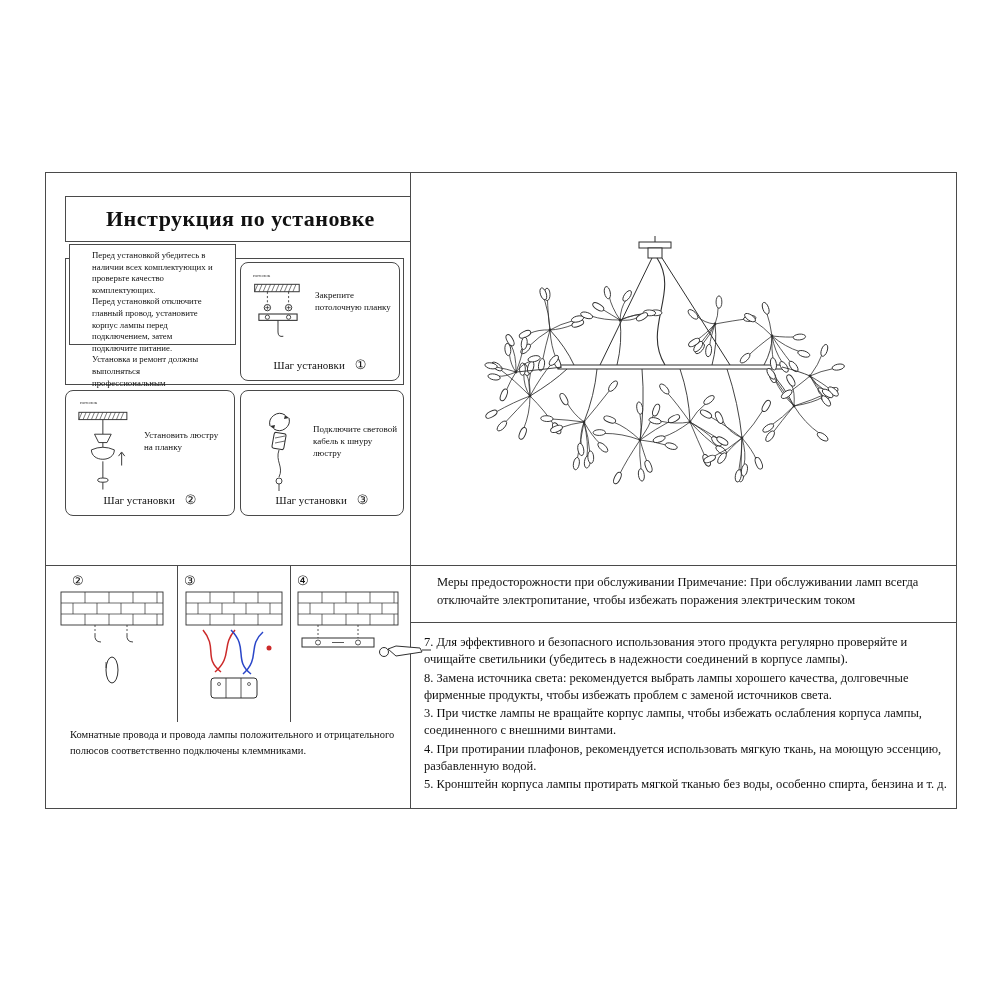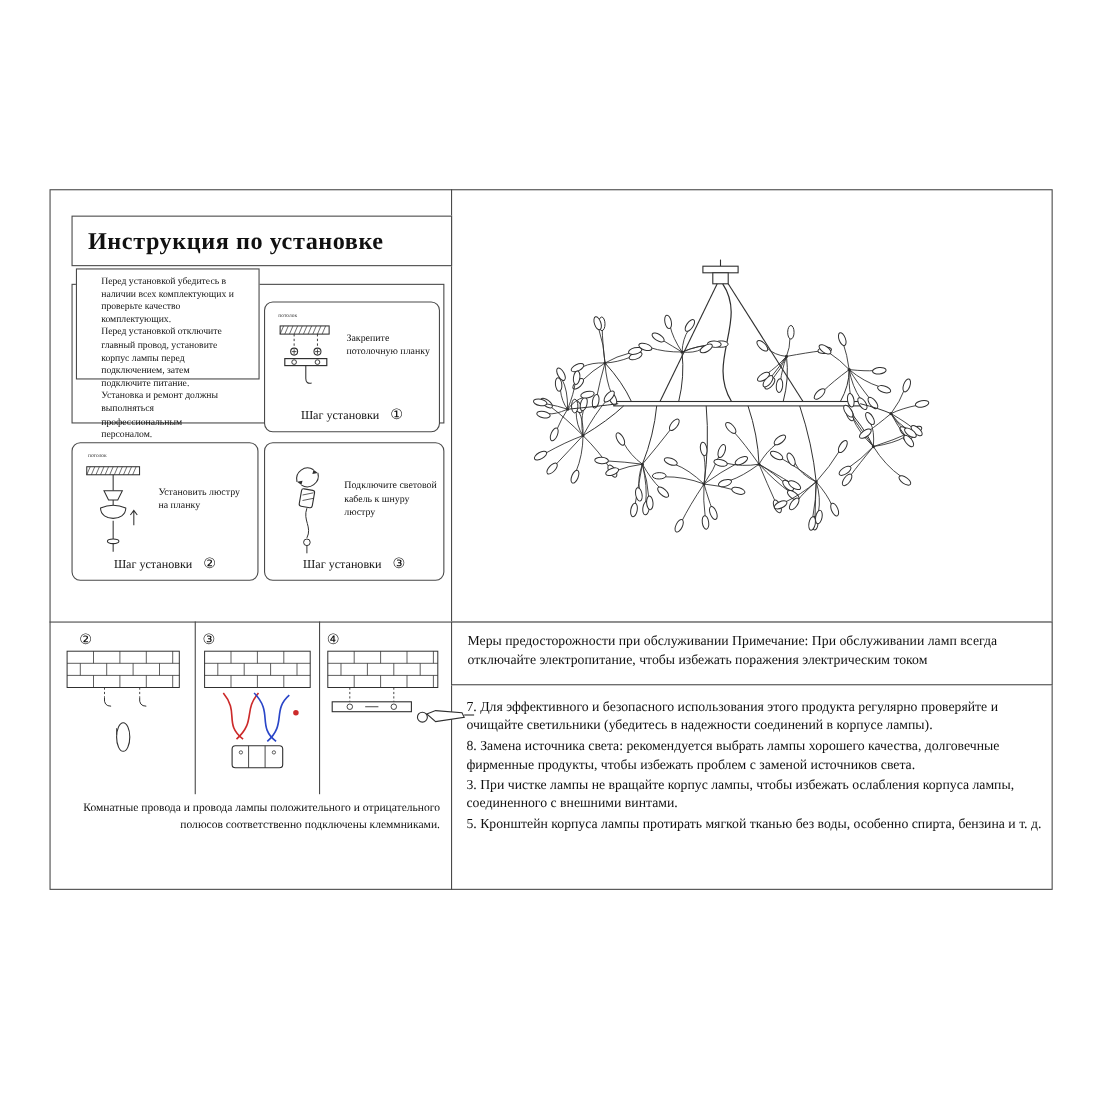--- a/index.html
+++ b/index.html
@@ -1,39 +1,39 @@
 <!DOCTYPE html>
 <html><head>
 <meta charset="utf-8">
 <style>
   html,body{margin:0;padding:0;background:#ffffff;}
   #page{position:relative;width:1000px;height:1000px;background:#fff;
         font-family:"Liberation Serif",serif;color:#111;overflow:hidden;}
   .abs{position:absolute;}
-  .bordered{border:1px solid #4a4a4a;box-sizing:border-box;background:#fff;}
+  .bordered{border:1px solid #4a4a4a;box-sizing:border-box;background:#fff;padding-left:26px;}
   #frame{left:45px;top:172px;width:912px;height:637px;}
   #vdiv{left:410px;top:172px;width:1px;height:637px;background:#4a4a4a;}
   #hdiv{left:45px;top:565px;width:912px;height:1px;background:#4a4a4a;}
   #vline1{left:177px;top:565px;width:1px;height:157px;background:#4a4a4a;}
   #vline2{left:290px;top:565px;width:1px;height:157px;background:#4a4a4a;}
   #titleBox{left:65px;top:196px;width:346px;height:46px;}
   #titleBox span{display:block;padding:9px 0 0 14px;font-size:22px;font-weight:600;letter-spacing:.5px;}
   #row1{left:65px;top:258px;width:339px;height:127px;}
   #warnBox{left:69px;top:244px;width:167px;height:101px;padding:5px 22px;font-size:8.8px;line-height:1.32;white-space:pre-line;}
-  .stepbox{border:1px solid #4a4a4a;box-sizing:border-box;border-radius:8px;background:#fff;margin-top:12px;}
+  .stepbox{border:1px solid #4a4a4a;box-sizing:border-box;border-radius:8px;background:#fff;}
   #step1{left:240px;top:262px;width:160px;height:119px;}
   #step2{left:65px;top:390px;width:170px;height:126px;}
   #step3{left:240px;top:390px;width:164px;height:126px;}
   .step-caption{position:absolute;font-size:9px;line-height:1.35;}
   .step-label{position:absolute;left:0;right:0;bottom:7px;text-align:center;font-size:11px;}
   .step-label .circ{font-size:13px;margin-left:10px;}
   .tiny-label{position:absolute;font-size:5px;color:#333;line-height:1;}
   .panel-num{position:absolute;font-size:13px;}
-  #note{left:70px;top:727px;width:330px;text-align:right;font-size:10.5px;line-height:1.5;}
-  #precBox{left:410px;top:565px;width:547px;height:58px;padding:8px 14px;font-size:12.5px;line-height:1.4;}
+  #note{left:70px;top:727px;width:330px;text-align:left;font-size:10.5px;line-height:1.5;}
+  #precBox{left:410px;top:565px;width:547px;height:58px;padding:8px 26px;font-size:12.5px;line-height:1.4;}
   #maint{left:424px;top:634px;width:524px;font-size:12.5px;line-height:1.38;}
   #maint div{margin-bottom:1px;}
   svg{position:absolute;overflow:visible;}
 </style>
 </head>
 <body>
 
 <div id="page">
 
   <div id="frame" class="abs bordered"></div>
@@ -439,16 +439,17 @@
     </svg>
 
   <div id="note" class="abs">Комнатные провода и провода лампы положительного и отрицательного полюсов соответственно подключены клеммниками.</div>
 
   <div id="precBox" class="abs bordered">Меры предосторожности при обслуживании Примечание: При обслуживании ламп всегда отключайте электропитание, чтобы избежать поражения электрическим током</div>
 
   <div id="maint" class="abs">
     <div>7. Для эффективного и безопасного использования этого продукта регулярно проверяйте и очищайте светильники (убедитесь в надежности соединений в корпусе лампы).</div>
     <div>8. Замена источника света: рекомендуется выбрать лампы хорошего качества, долговечные фирменные продукты, чтобы избежать проблем с заменой источников света.</div>
     <div>3. При чистке лампы не вращайте корпус лампы, чтобы избежать ослабления корпуса лампы, соединенного с внешними винтами.</div>
+    <div>4. При протирании плафонов, рекомендуется использовать мягкую ткань, на моющую эссенцию, разбавленную водой.</div>
     <div>5. Кронштейн корпуса лампы протирать мягкой тканью без воды, особенно спирта, бензина и т. д.</div>
   </div>
 
 </div>
 
 </body></html>

